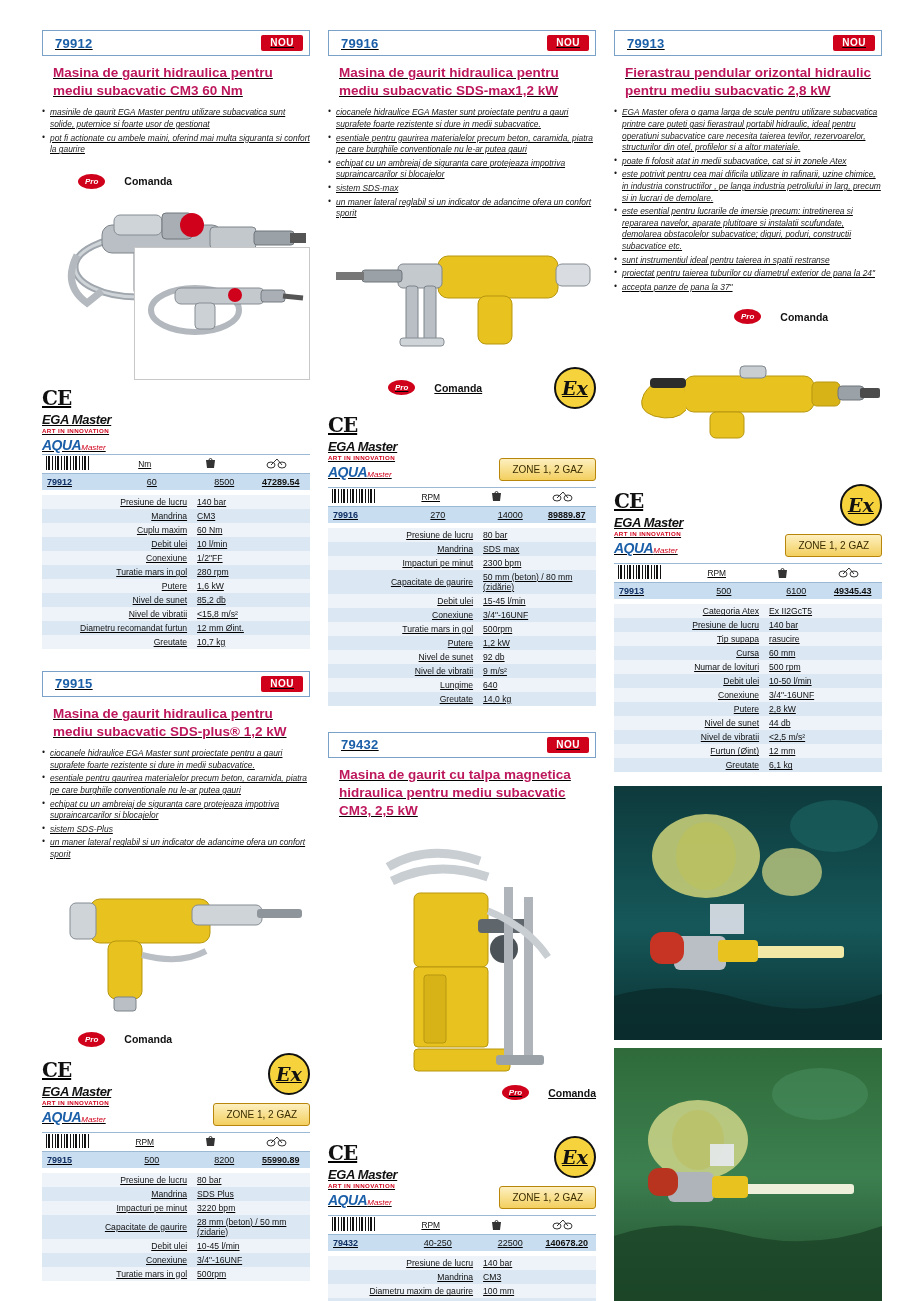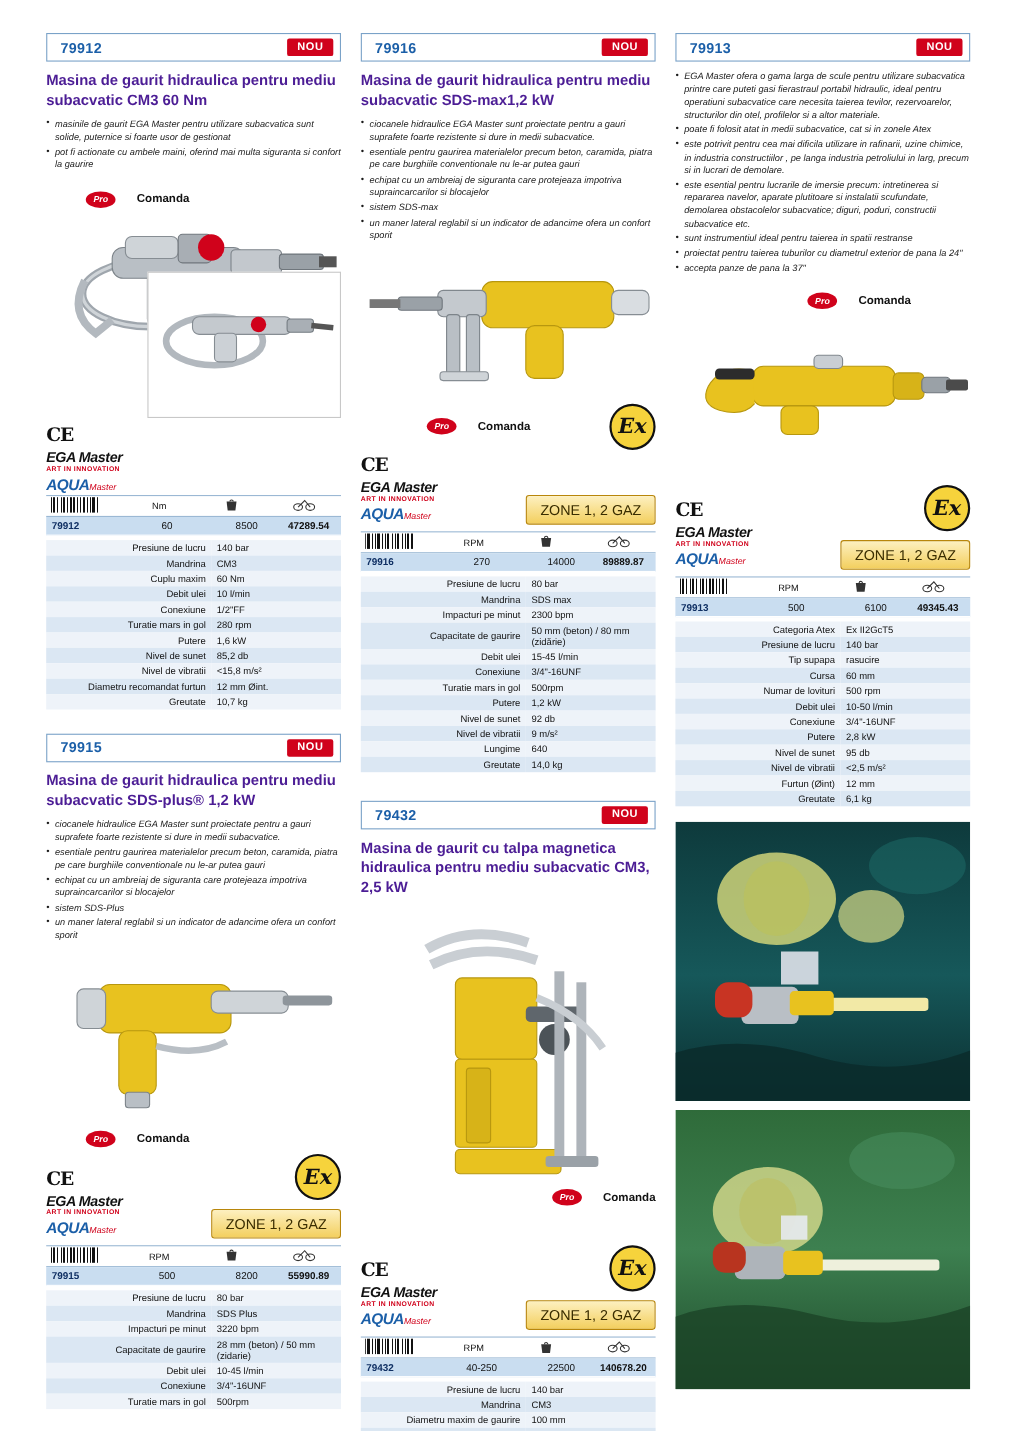--- a/index.html
+++ b/index.html
@@ -9,20 +9,21 @@
     height: 1301px;
     background: #ffffff;
     font-family: "Liberation Sans", sans-serif;
     position: relative;
   }
   .page {
     position: relative;
     width: 756px;
     height: 1301px;
     padding: 30px 42px;
+    text-decoration: underline;
   }
   .columns {
     display: flex;
     gap: 18px;
     align-items: flex-start;
   }
   .col { width: 268px; flex: 0 0 268px; }
 
   
   .prod-head {
@@ -47,22 +48,22 @@
     color: #fff;
     font-size: 10px;
     font-weight: bold;
     padding: 2px 9px 3px;
     border-radius: 2px;
     letter-spacing: .5px;
   }
   h2.prod-title {
     font-size: 13.5px;
     line-height: 1.35;
-    color: #4c1d95;
-    margin: 4px 0 7px 0;
+    color: #be185d;
+    margin: 4px 0 7px 11px;
     font-weight: bold;
   }
   ul.feat {
     margin: 0 0 8px 0;
     padding: 0;
     list-style: none;
   }
   ul.feat li {
     font-size: 8.4px;
     line-height: 1.38;
@@ -80,40 +81,40 @@
     top: -1px;
   }
 
   
   .img-area { position: relative; margin: 6px 0 4px; }
 
   
   .logo-row { position: relative; height: auto; }
   .ce-mark {
     font-family: "DejaVu Serif", serif;
-    font-size: 17px;
+    font-size: 20px;
     font-weight: bold;
     letter-spacing: -1px;
     color: #111;
   }
   .ega-logo { margin-top: 2px; }
   .ega-name {
     font-size: 13px; font-weight: bold; color: #111;
     font-style: italic; letter-spacing: -.4px;
   }
   .ega-sub { font-size: 6.2px; font-weight: bold; color: #d0021b; letter-spacing: .4px; }
   .aqua-name { font-size: 14px; font-weight: bold; color: #1b5fa8; font-style: italic; letter-spacing: -.5px; }
   .aqua-sub { font-size: 8px; color:#d0021b; font-style: italic; }
 
   .zone-pill {
     display: inline-block;
     border: 1px solid #b8860b;
     background: linear-gradient(#fdf0c0, #f3cf5e);
     color: #3a2d00;
-    font-size: 13px;
+    font-size: 10px;
     padding: 5px 12px;
     border-radius: 3px;
     font-weight: normal;
     text-align: center;
   }
   .ex-badge {
     width: 42px; height: 42px; border-radius: 50%;
     border: 2px solid #111;
     background: #f6d33c;
     display: flex; align-items: center; justify-content: center;
@@ -643,20 +644,21 @@
     </div>
   </div>
 
   <div class="col">
 
     <div>
       <div class="prod-head">
         <span class="prod-code">79913</span>
         <span class="badge-nou">NOU</span>
       </div>
+      <h2 class="prod-title">Fierastrau pendular orizontal hidraulic pentru mediu subacvatic 2,8 kW</h2>
       <ul class="feat">
         <li>EGA Master ofera o gama larga de scule pentru utilizare subacvatica printre care puteti gasi fierastraul portabil hidraulic, ideal pentru operatiuni subacvatice care necesita taierea tevilor, rezervoarelor, structurilor din otel, profilelor si a altor materiale.</li>
         <li>poate fi folosit atat in medii subacvatice, cat si in zonele Atex</li>
         <li>este potrivit pentru cea mai dificila utilizare in rafinarii, uzine chimice, in industria constructiilor , pe langa industria petroliului in larg, precum si in lucrari de demolare.</li>
         <li>este esential pentru lucrarile de imersie precum: intretinerea si repararea navelor, aparate plutitoare si instalatii scufundate, demolarea obstacolelor subacvatice; diguri, poduri, constructii subacvatice etc.</li>
         <li>sunt instrumentiul ideal pentru taierea in spatii restranse</li>
         <li>proiectat pentru taierea tuburilor cu diametrul exterior de pana la 24"</li>
         <li>accepta panze de pana la 37"</li>
       </ul>
 
@@ -747,21 +749,21 @@
         <tr class="row-norm">
                 <td class="lbl">Conexiune</td>
                 <td class="val">3/4"-16UNF</td>
               </tr>
         <tr class="row-alt">
                 <td class="lbl">Putere</td>
                 <td class="val">2,8 kW</td>
               </tr>
         <tr class="row-norm">
                 <td class="lbl">Nivel de sunet</td>
-                <td class="val">95 db</td>
+                <td class="val">44 db</td>
               </tr>
         <tr class="row-alt">
                 <td class="lbl">Nivel de vibratii</td>
                 <td class="val">&lt;2,5 m/s²</td>
               </tr>
         <tr class="row-norm">
                 <td class="lbl">Furtun (Øint)</td>
                 <td class="val">12 mm</td>
               </tr>
         <tr class="row-alt">

